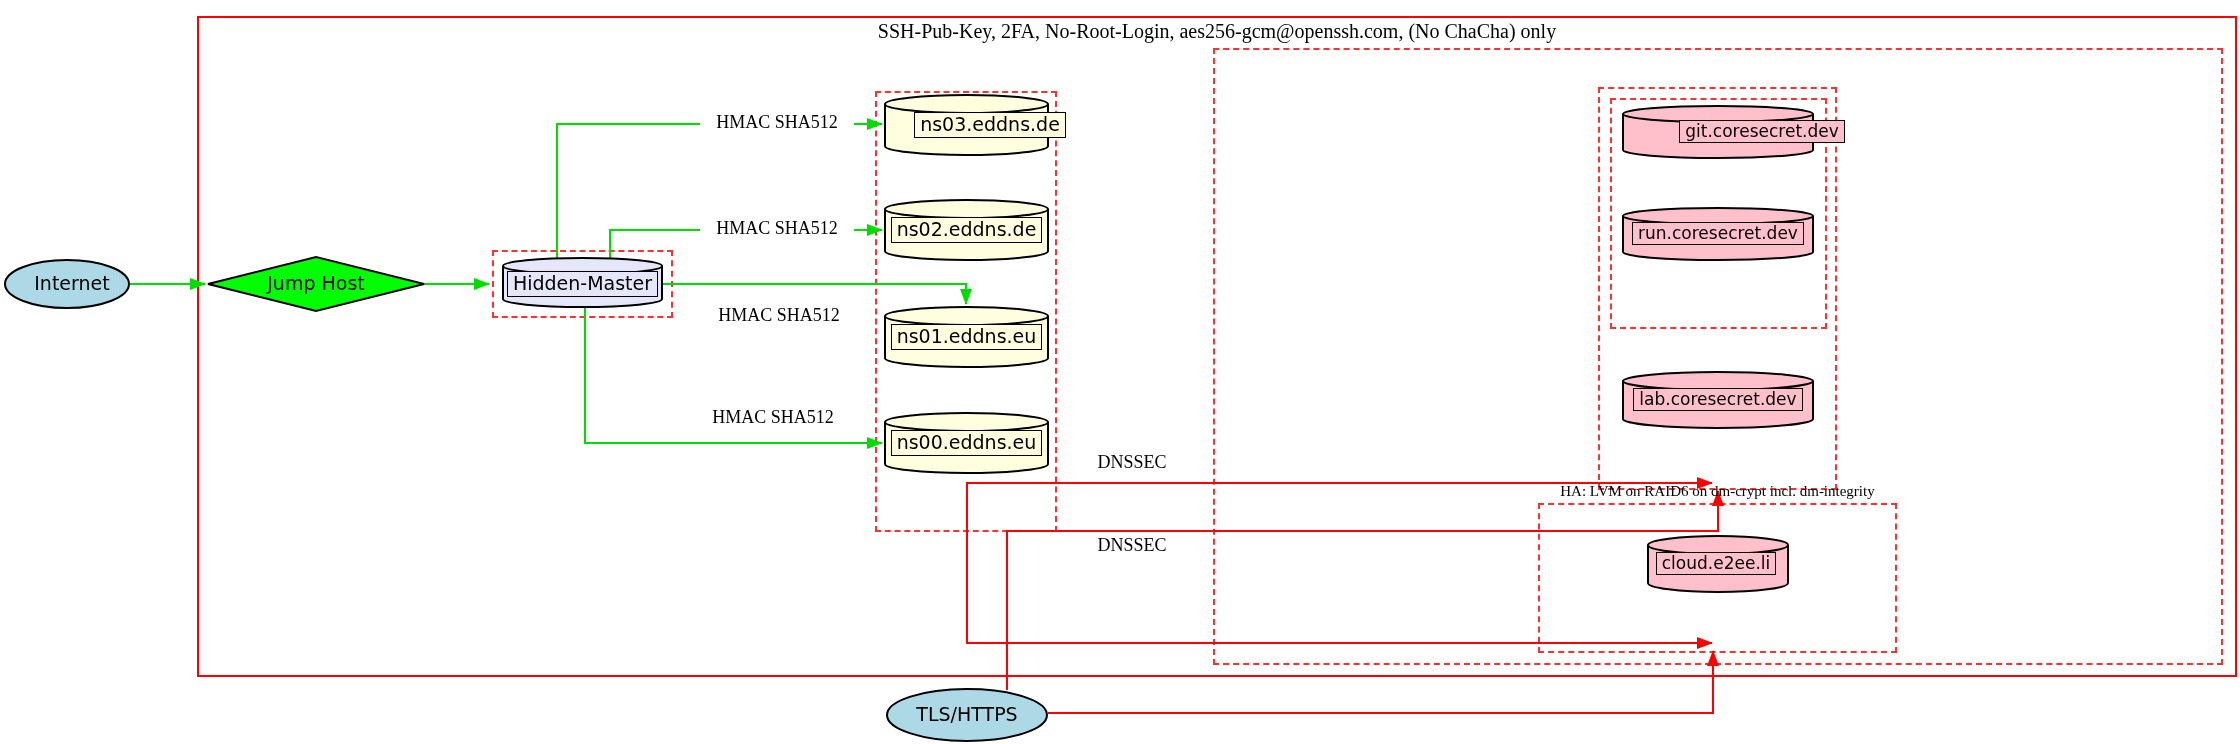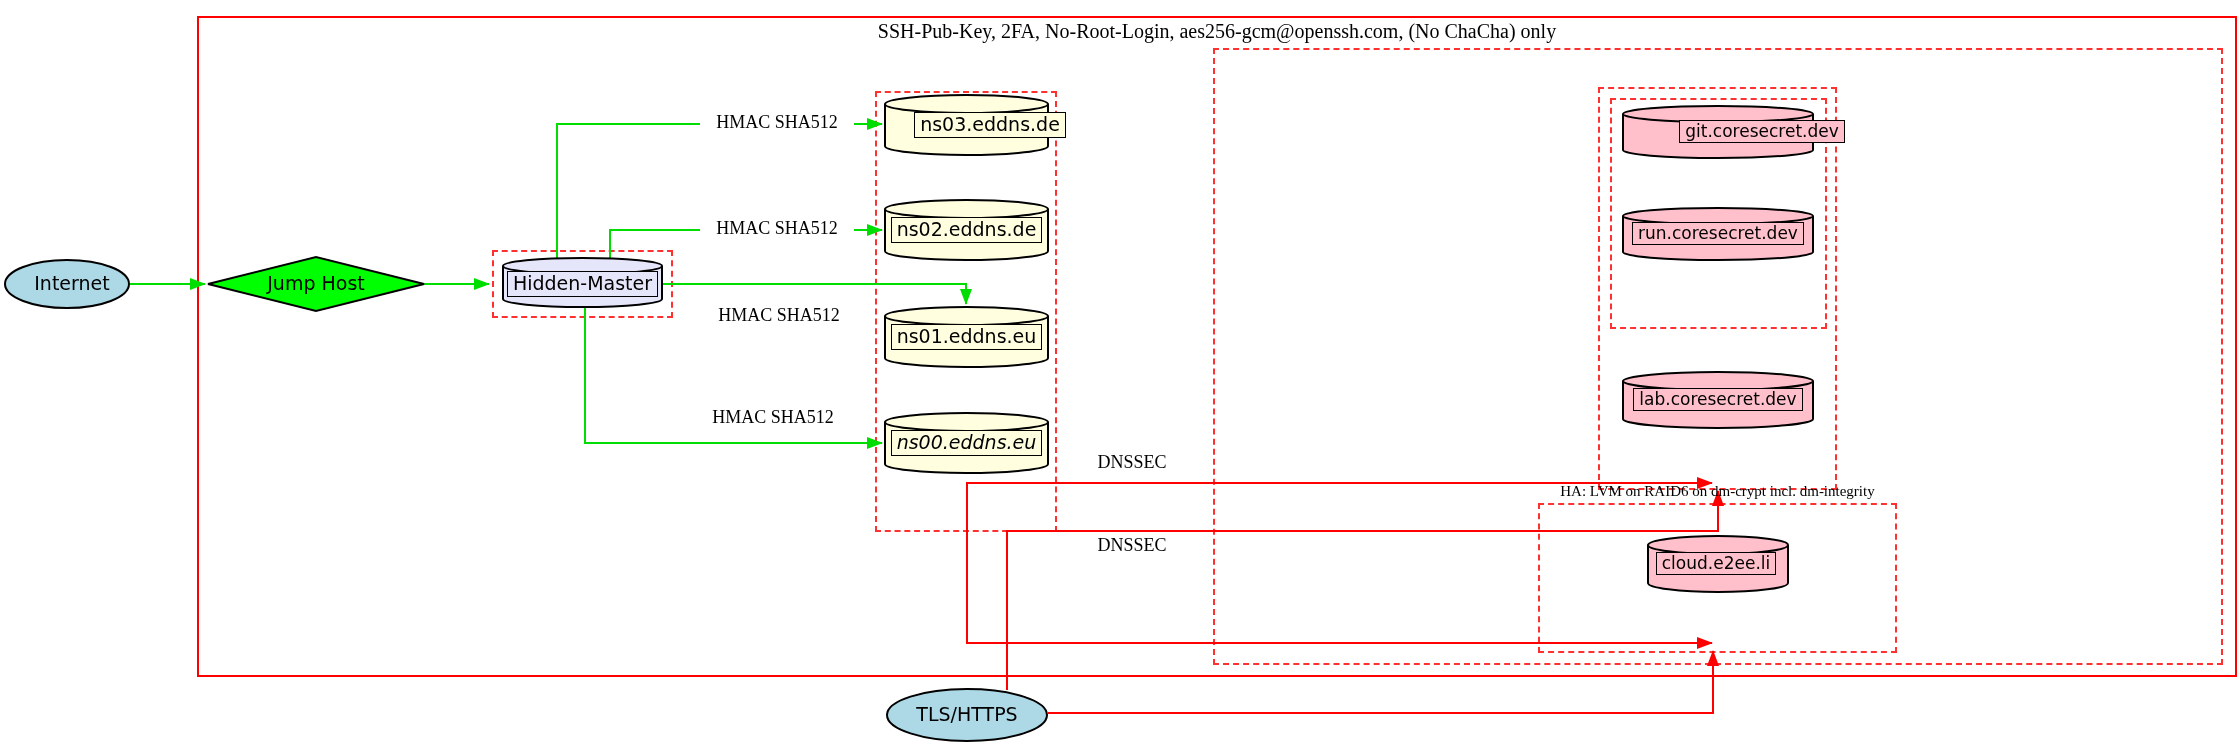--- a/index.html
+++ b/index.html
@@ -140,21 +140,21 @@
 
   <div class="lbl node-label fill-yellow" style="left:885px;top:112px;width:184px;margin-left:13px;">
     <span class="boxed">ns03.eddns.de</span>
   </div>
   <div class="lbl node-label fill-yellow" style="left:885px;top:217px;width:163px;">
     <span class="boxed">ns02.eddns.de</span>
   </div>
   <div class="lbl node-label fill-yellow" style="left:885px;top:324px;width:163px;">
     <span class="boxed">ns01.eddns.eu</span>
   </div>
-  <div class="lbl node-label fill-yellow" style="left:885px;top:430px;width:163px;font-style:italic;">
+  <div class="lbl node-label fill-yellow" style="left:885px;top:430px;width:163px;">
     <span class="boxed">ns00.eddns.eu</span>
   </div>
 
   <div class="lbl node-label small fill-pink" style="left:1623px;top:120px;width:190px;padding-left:44px;">
     <span class="boxed">git.coresecret.dev</span>
   </div>
   <div class="lbl node-label small fill-pink" style="left:1623px;top:222px;width:190px;">
     <span class="boxed">run.coresecret.dev</span>
   </div>
   <div class="lbl node-label small fill-pink" style="left:1623px;top:388px;width:190px;">

